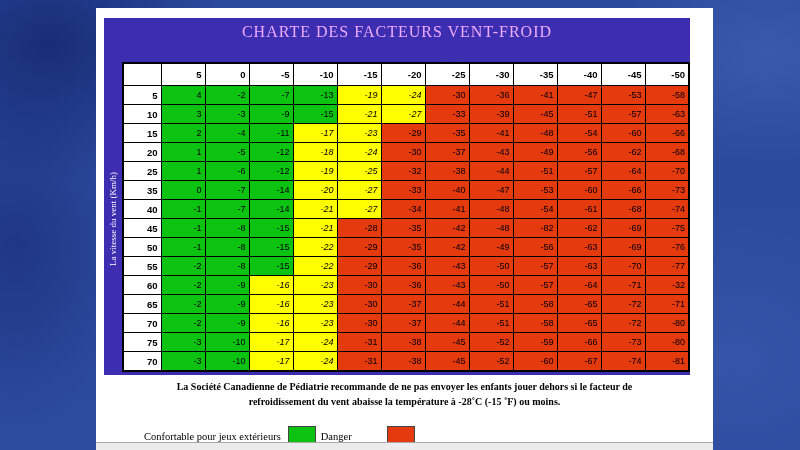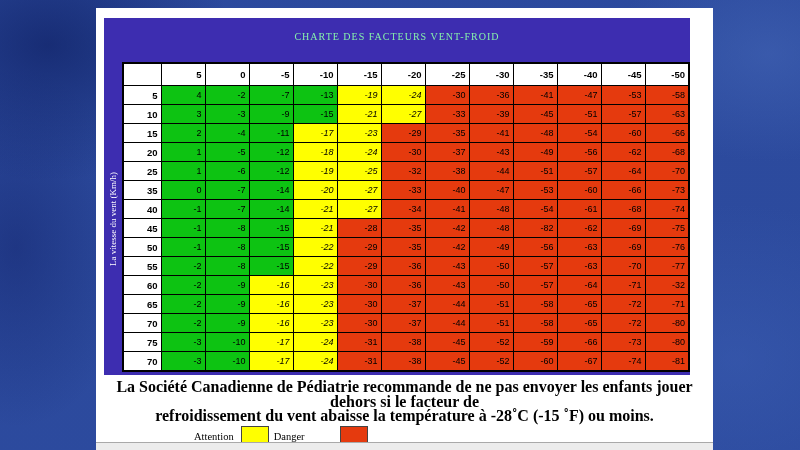--- a/index.html
+++ b/index.html
@@ -21,22 +21,22 @@
   }
   .bottom-strip{
     position:absolute;left:96px;top:442px;width:617px;height:8px;
     background:#ececec;border-top:1px solid #a9a9a9;box-sizing:border-box;
   }
   .chart{
     position:absolute;left:8px;top:10px;width:586px;height:357px;
     background:var(--purple,#3d2db0);
   }
   .chart-title{
-    margin-top:13px;text-align:center;color:#86efac;
-    font-size:10px;letter-spacing:1px;font-weight:400;
+    margin-top:5px;text-align:center;color:#f0abfc;
+    font-size:16px;letter-spacing:1px;font-weight:400;
   }
   .chart-subtitle{
     text-align:center;color:#ffffff;font-size:14px;margin-top:19px;
   }
   .chart-body{
     position:absolute;left:0;top:44px;right:0;bottom:0;display:flex;
   }
   .ylabel-strip{
     width:18px;display:flex;align-items:center;justify-content:center;
   }
@@ -60,21 +60,21 @@
     background:#ffffff;font-weight:bold;font-size:9.5px;height:20px;
   }
   table.windchill td.corner{background:var(--purple,#3d2db0);}
   table.windchill td.rowhead{background:#ffffff;font-weight:bold;font-size:9.5px;}
   table.windchill tr.data-row{height:18px;}
   td.c-green{background:var(--green,#0dc312);}
   td.c-yellow{background:var(--yellow,#ffff00);font-style:italic;}
   td.c-red{background:var(--red,#e53a0e);}
   .advisory{
     position:absolute;left:18px;top:372px;width:581px;
-    text-align:center;font-weight:bold;font-size:16px;line-height:14.5px;color:#000;
+    text-align:center;font-weight:bold;font-size:10px;line-height:14.5px;color:#000;
   }
   .legend{
     position:absolute;left:48px;top:416px;width:560px;height:24px;
     display:flex;align-items:center;font-size:10.5px;color:#000;
   }
   .legend-item{display:flex;align-items:center;}
   .legend-item .swatch{
     width:28px;height:21px;margin-left:7px;border:1px solid #444;box-sizing:border-box;
   }
   .gap1{margin-left:50px;}
@@ -353,23 +353,23 @@
       </table>
     </div>
   </div>
 
   <div class="advisory">
     <span>La Société Canadienne de Pédiatrie recommande de ne pas envoyer les enfants jouer dehors si le facteur de</span><br>
     <span>refroidissement du vent abaisse la température à -28˚C (-15 ˚F) ou moins.</span>
   </div>
 
   <div class="legend">
-    <div class="legend-item gap1">
-      <span>Attention</span>
-      <span class="swatch" style="background-color: rgb(255, 255, 0);"></span>
+    <div class="legend-item">
+      <span>Confortable pour jeux extérieurs</span>
+      <span class="swatch" style="background-color: rgb(13, 195, 18);"></span>
     </div>
     <div class="legend-item gap2">
       <span>Danger</span>
       <span class="swatch" style="background-color: rgb(229, 58, 14);"></span>
     </div>
   </div>
 
 </div>
 
 <div class="bottom-strip"></div>

